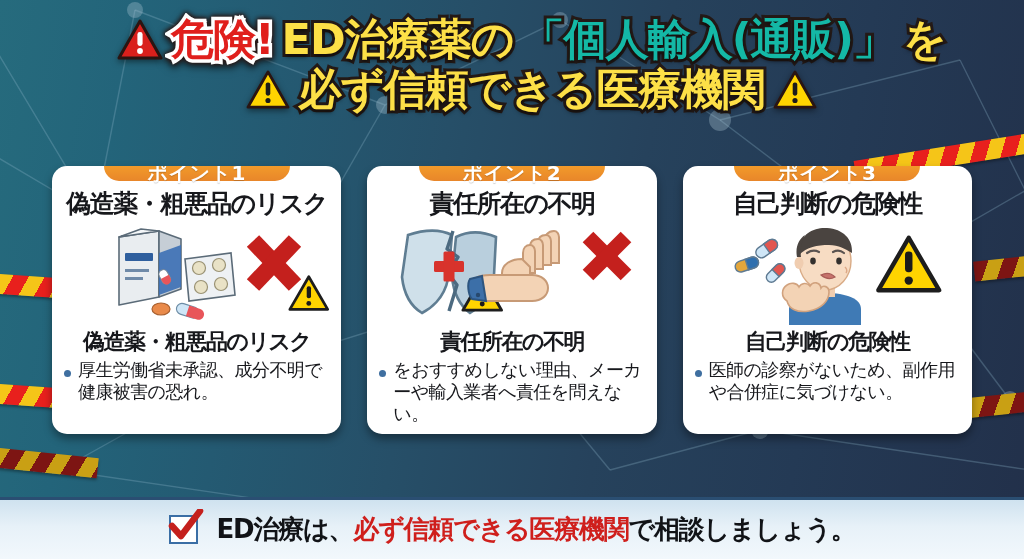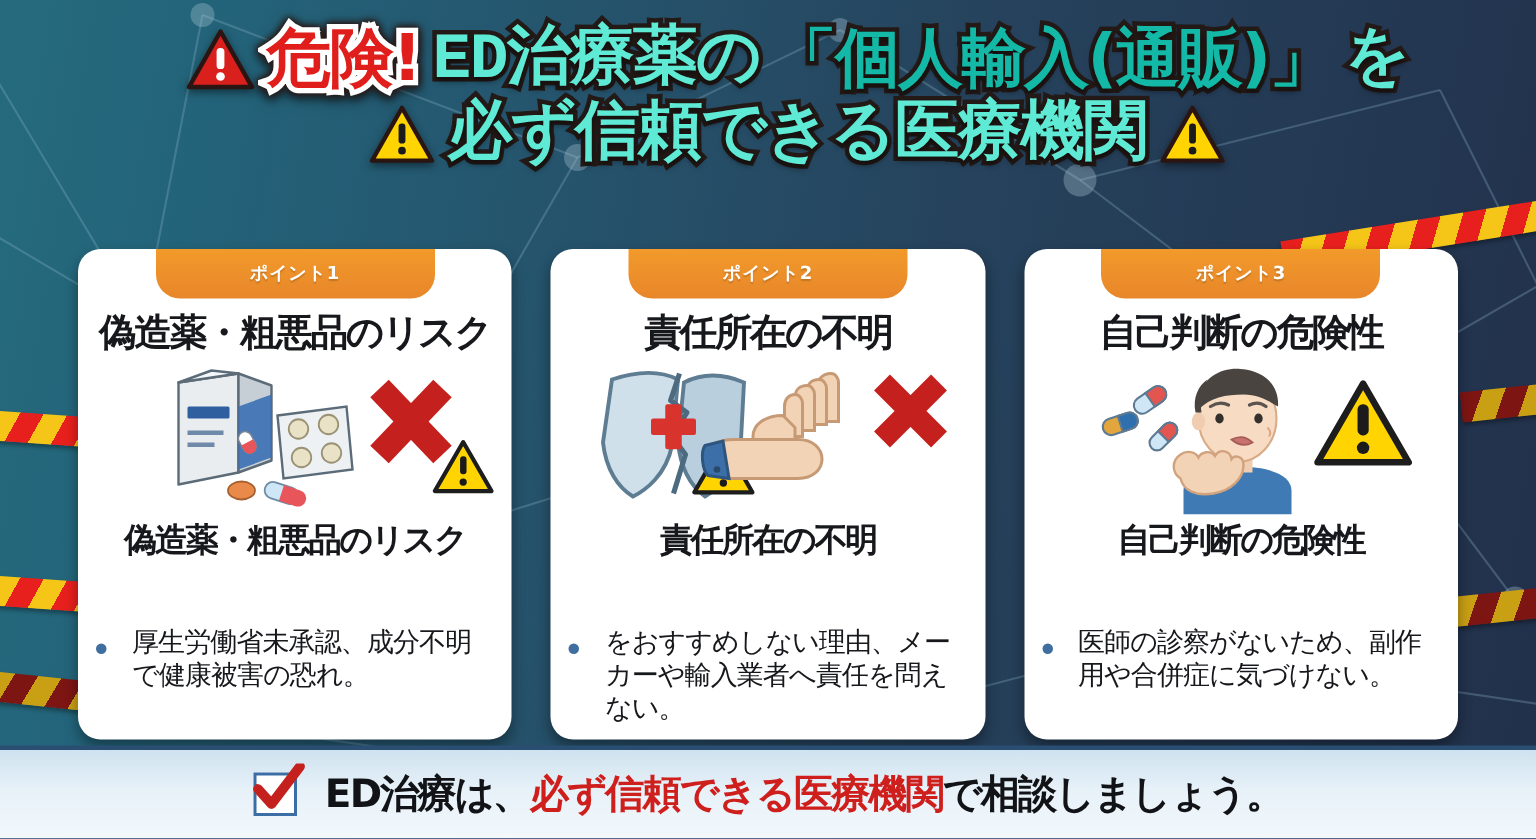--- a/index.html
+++ b/index.html
@@ -48,25 +48,24 @@
     user-select:none;
     margin-left:39px;
   }
   .hl-row{ display:flex; align-items:center; justify-content:center; gap:8px; white-space:nowrap; }
   .hl1{ font-size:43px; }
   .hl2{ font-size:43px; margin-top:6px; }
 
   .tx{ position:relative; display:inline-block; letter-spacing:-1px; }
   
   .tx-white{
-    color:#5eead4;
+    color:#fde047;
     -webkit-text-stroke:6px #241a17;
     paint-order:stroke fill;
     text-shadow:0 3px 4px rgba(0,0,0,.55);
-    font-family:Liberation Mono, monospace;
   }
   .tx-red{
     color:#e01f1c;
     -webkit-text-stroke:7px #ffffff;
     paint-order:stroke fill;
     filter:drop-shadow(0 0 2px #2a1a18) drop-shadow(0 0 2px #2a1a18) drop-shadow(0 3px 3px rgba(0,0,0,.5));
   }
   .tx-yellow{
     color:#14b8a6;
     -webkit-text-stroke:6px #241a17;
@@ -85,43 +84,43 @@
     width:292px;
     background:#fff;
     border-radius:15px;
     box-shadow:0 5px 9px rgba(0,0,0,.38);
     position:relative;
     padding:0 0 9px;
     display:flex; flex-direction:column; align-items:center;
     overflow:hidden;
   }
   .card-tab{
-    width:186px; height:33px;
+    width:186px; height:15px;
     background:linear-gradient(#f29a2a,#e8862a);
     border-bottom-left-radius:16px; border-bottom-right-radius:16px;
-    color:#fff; font-size:12px; font-weight:bold;
+    color:#fff; font-size:20px; font-weight:bold;
     display:flex; align-items:center; justify-content:center;
     letter-spacing:.5px;
     text-shadow:0 1px 1px rgba(0,0,0,.18);
   }
   .card-title{
     font-size:25px; font-weight:bold; color:#17181c;
     margin-top:6px; letter-spacing:-1.5px; white-space:nowrap;
   }
   .art{
     width:100%; height:104px;
     display:flex; align-items:center; justify-content:center;
     margin:2px 0 1px;
   }
   .card-sub{
     font-size:22px; font-weight:bold; color:#17181c;
     letter-spacing:-1.5px; white-space:nowrap; margin-bottom:2px;
   }
   .bullet-wrap{
-    display:flex; gap:17px; padding:0 11px 0 12px; align-self:stretch;margin-top:41px;
+    display:flex; gap:7px; padding:0 11px 0 12px; align-self:stretch;
   }
   .dot{
     width:7px; height:7px; border-radius:50%;
     background:#3f6fa0; flex:0 0 auto; margin-top:11px;
   }
   .bullet-text{
     font-size:18px; color:#17181c; line-height:1.22;
     letter-spacing:-.6px; font-weight:500;
   }
 

